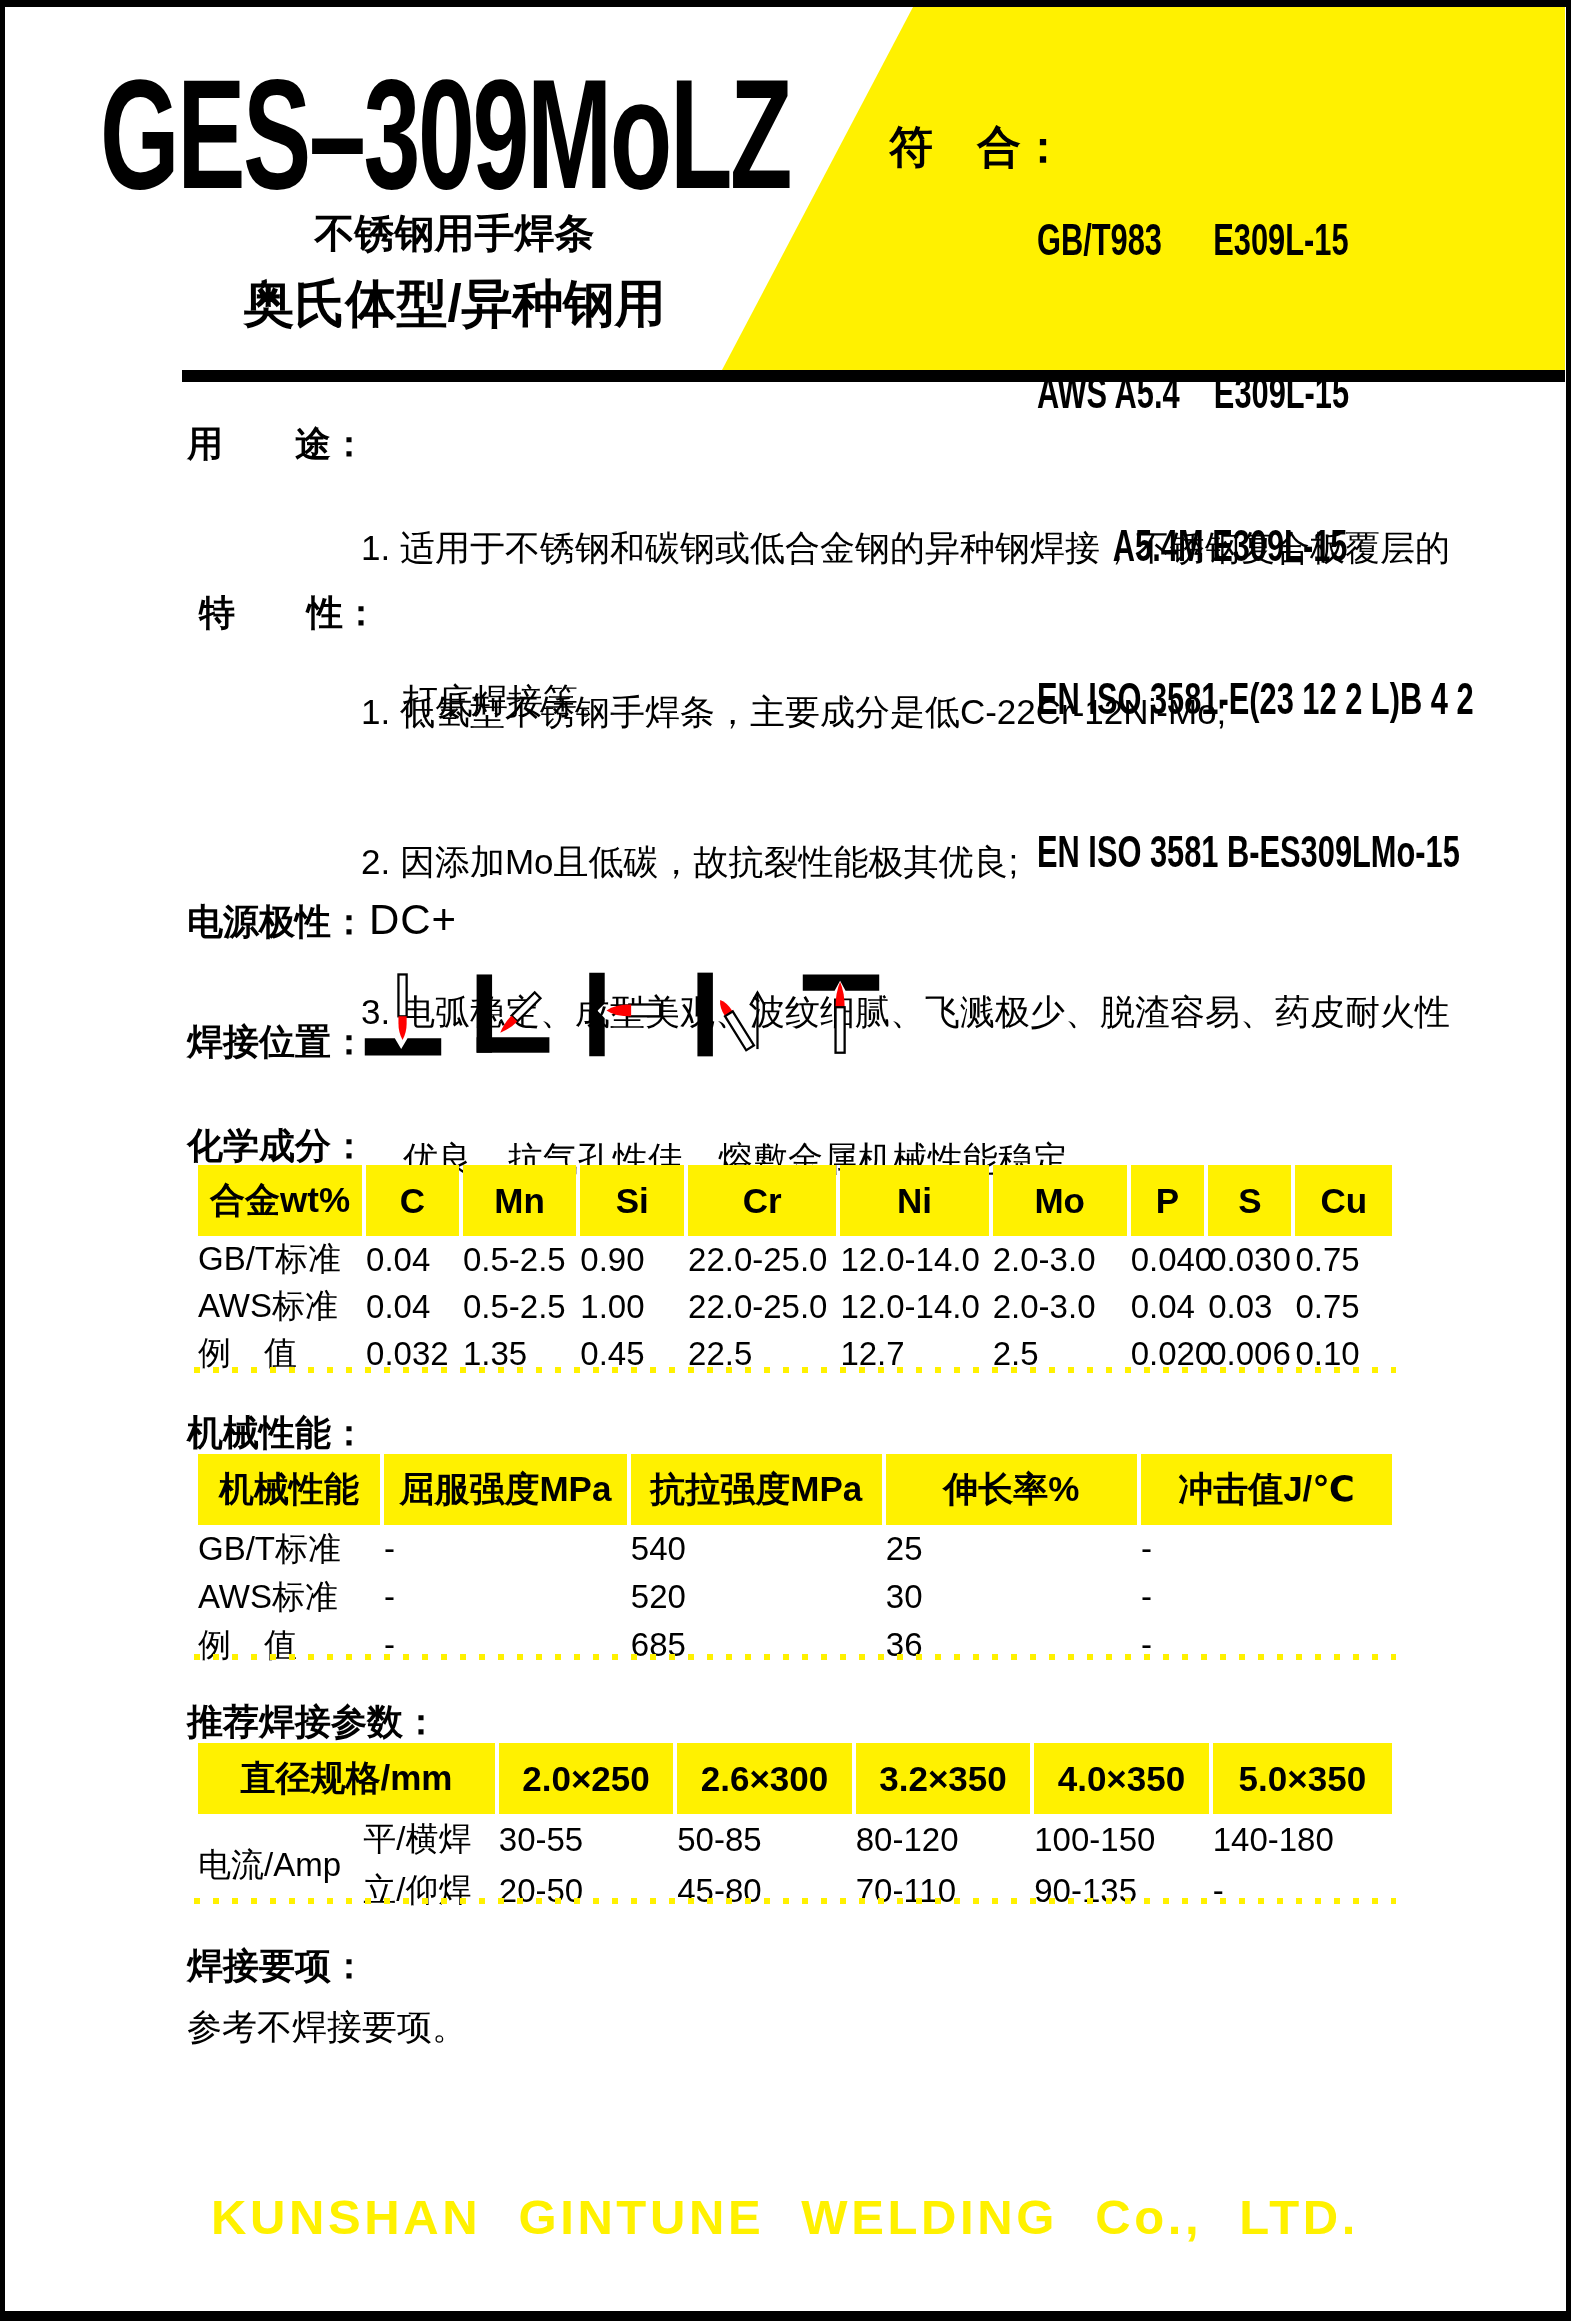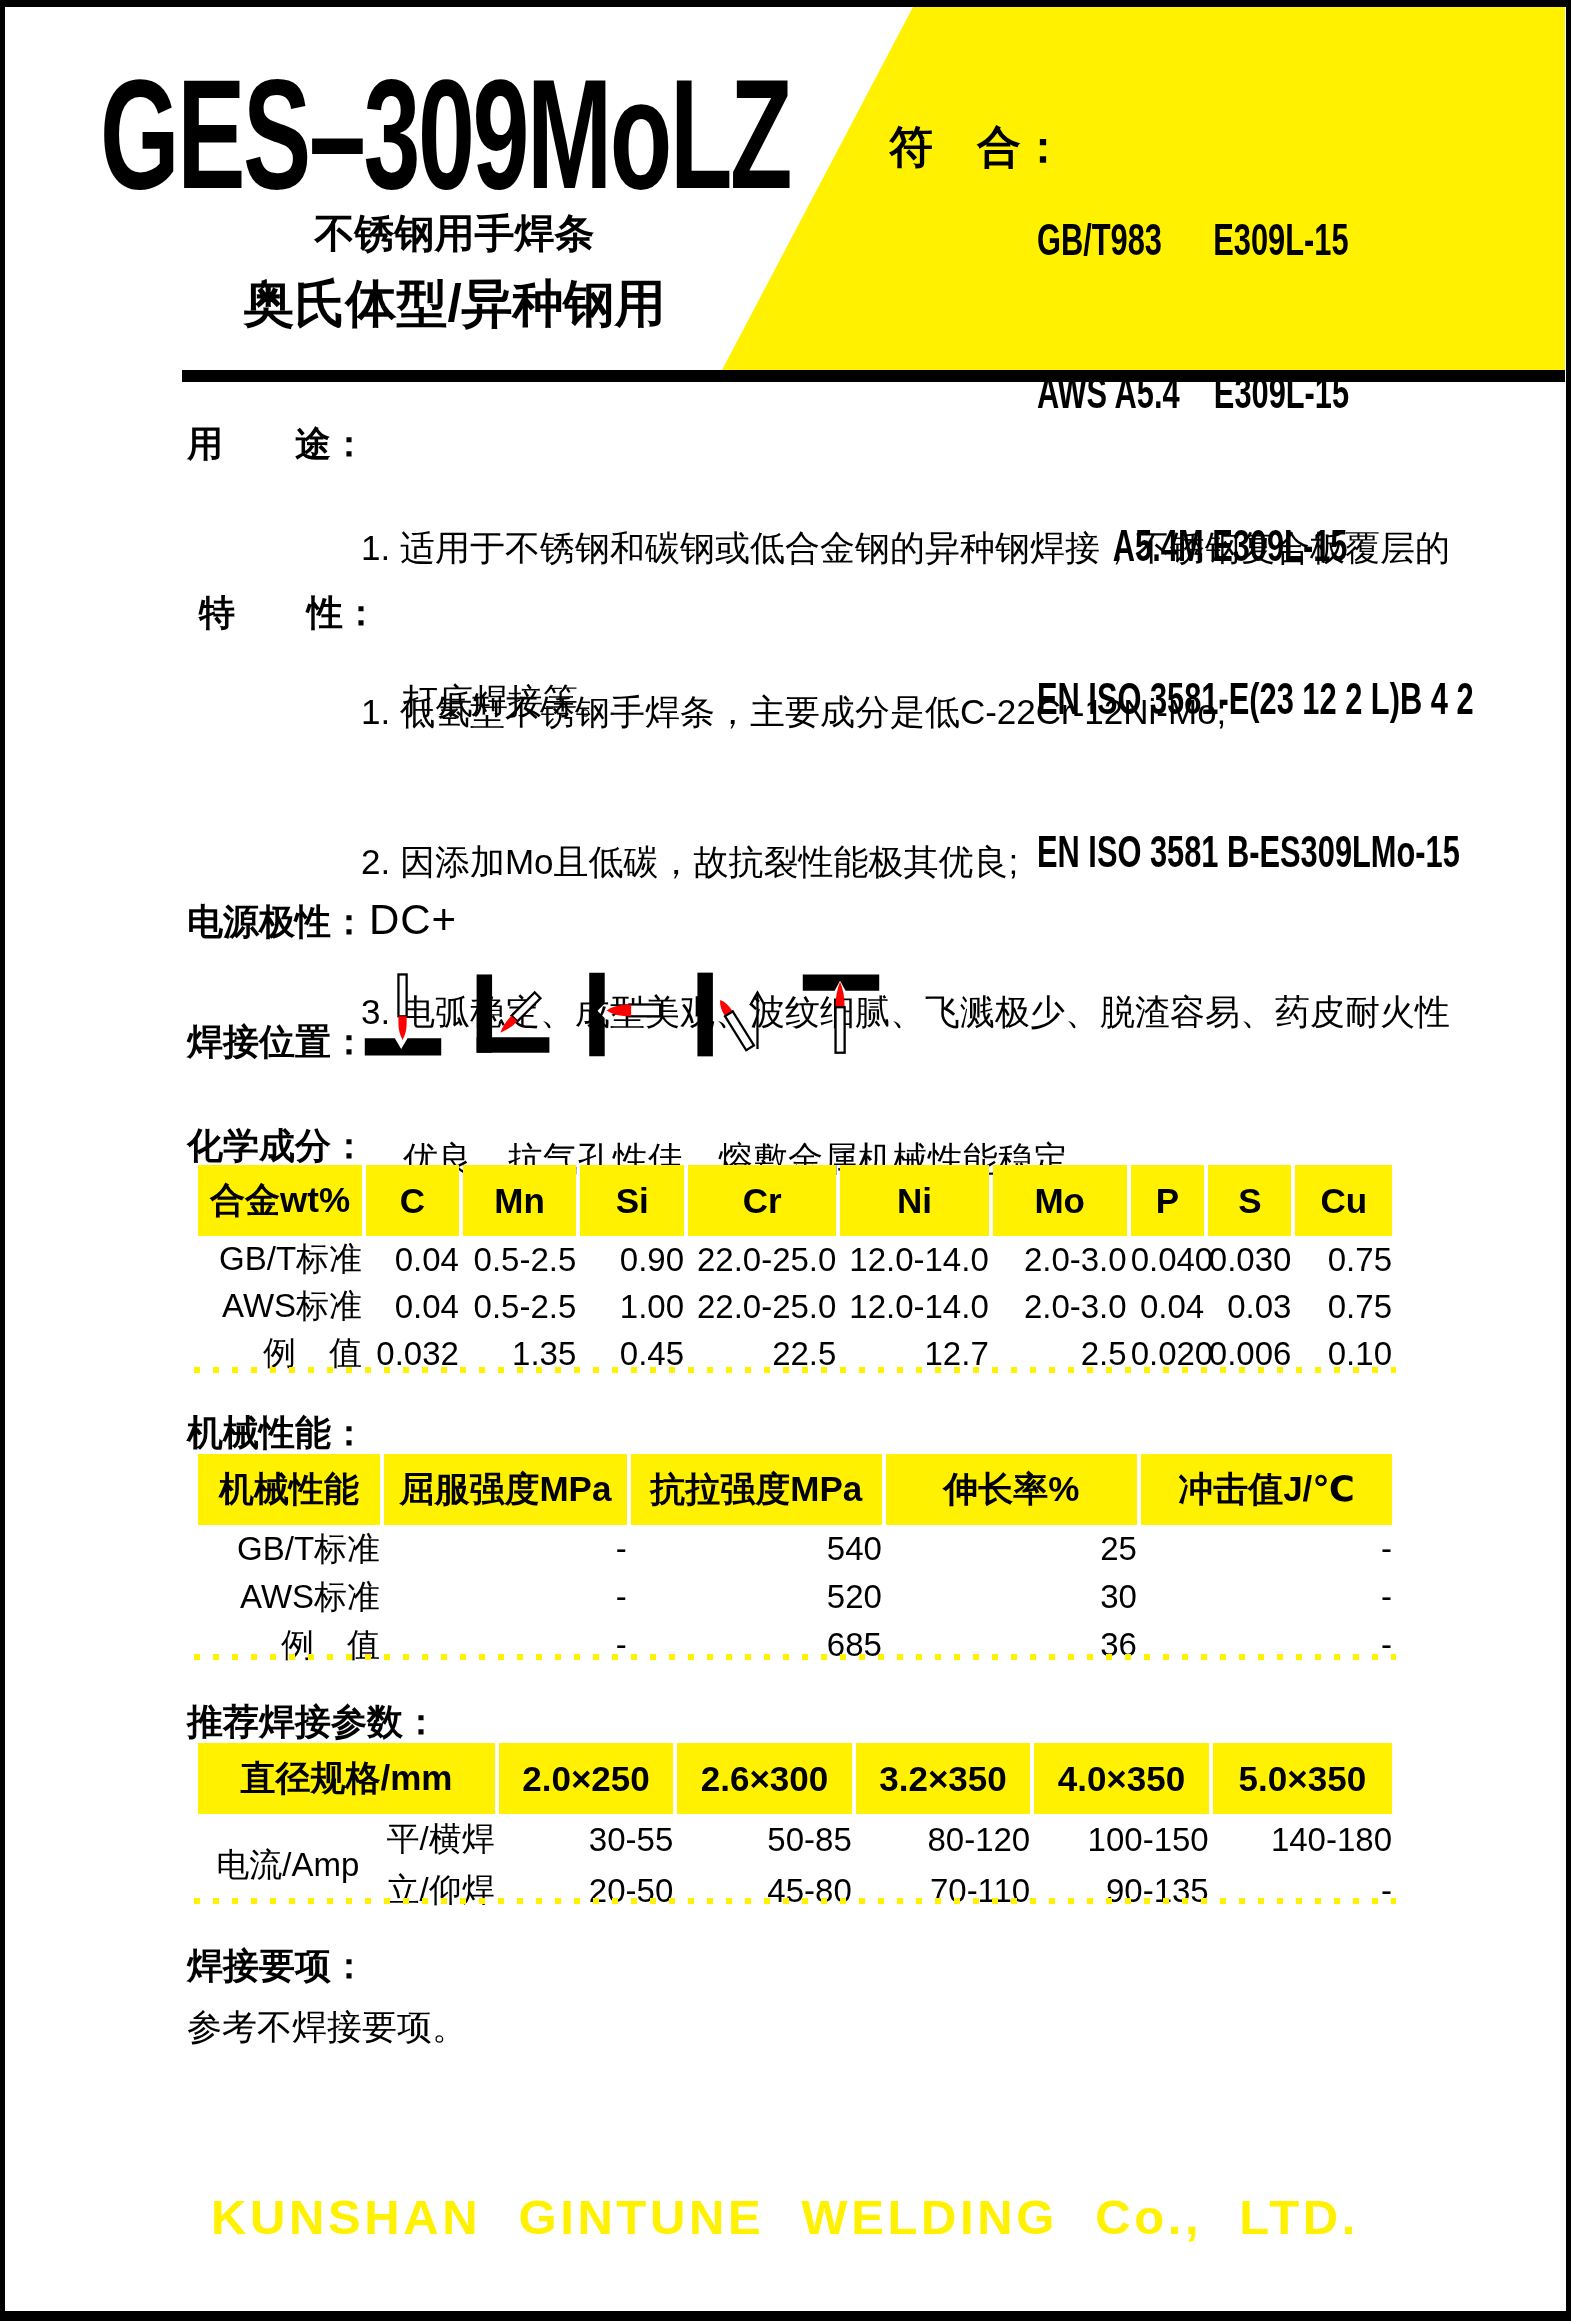--- a/index.html
+++ b/index.html
@@ -60,21 +60,21 @@
   .tblwrap{position:absolute;left:189px;width:1202px;}
   table.spec{
     width:100%;table-layout:fixed;
     border-collapse:separate;border-spacing:4.5px 0;
   }
   table.spec th{
     background:var(--yellow);font-weight:bold;font-size:35px;
     text-align:center;vertical-align:middle;padding:12px;
   }
   table.spec td{
-    font-size:33px;font-weight:normal;text-align:right;
+    font-size:33px;font-weight:normal;text-align:left;
     vertical-align:middle;padding:0;white-space:pre;
   }
   .chem th{height:49px;} .chem td{height:47px;}
   .mech th{height:39px;} .mech td{height:48px;}
   .parm th{height:37px;} .parm td{height:51px;}
   td.rowlabel{font-size:35px;}
   .dotted{
     position:absolute;left:189px;width:1202px;height:6.4px;
     background:repeating-linear-gradient(90deg,var(--yellow) 0 6.4px,transparent 6.4px 19px);
   }

